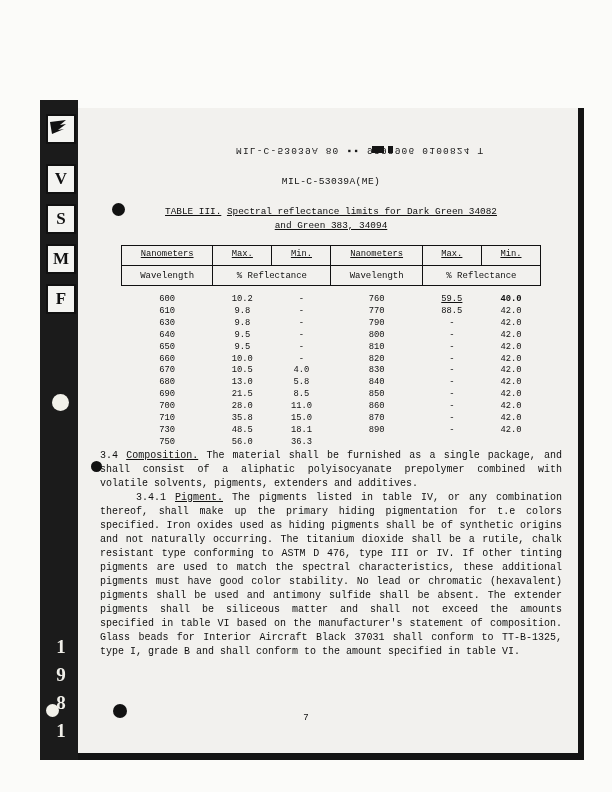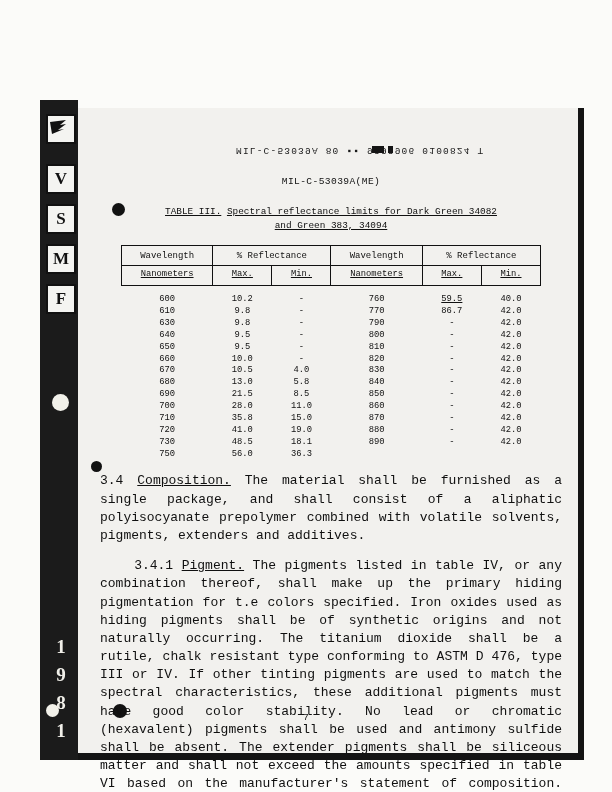--- a/index.html
+++ b/index.html
@@ -172,23 +172,22 @@
   td.cell {
     border: none !important;
     text-align: center;
     font-size: 8.8px;
     padding: 0.6px 0;
   }
   .vline-l { border-left: 1px solid #111 !important; }
   .vline-r { border-right: 1px solid #111 !important; }
 
   .para {
-    margin-top: 12px;
     text-align: justify;
-    font-size: 13px;
+    font-size: 10px;
     line-height: 1.4;
   }
   .para .lbl { text-decoration: underline; }
   .pagenum {
     position: absolute;
     left: 0; right: 0;
     top: 713px;
     text-align: center;
     font-family: "Liberation Mono", monospace;
     font-size: 9px;
@@ -241,50 +240,50 @@
     <div class="doc-title">MIL-C-53039A(ME)</div>
 
     <div class="table-caption">
       <span class="u">TABLE III.</span>
       <span class="u">Spectral reflectance limits for Dark Green 34082</span><br>
       <span class="u">and Green 383, 34094</span>
     </div>
 
     <table class="spectral">
       <thead>
-        <tr>
-          <th class="grp-head" colspan="1">Wavelength</th>
-          <th class="grp-head" colspan="2">% Reflectance</th>
-          <th class="grp-head" colspan="1">Wavelength</th>
-          <th class="grp-head" colspan="2">% Reflectance</th>
-        </tr>
         <tr>
           <th class="sub-head"><span>Nanometers</span></th>
           <th class="sub-head"><span>Max.</span></th>
           <th class="sub-head"><span>Min.</span></th>
           <th class="sub-head"><span>Nanometers</span></th>
           <th class="sub-head"><span>Max.</span></th>
           <th class="sub-head"><span>Min.</span></th>
         </tr>
+        <tr>
+          <th class="grp-head" colspan="1">Wavelength</th>
+          <th class="grp-head" colspan="2">% Reflectance</th>
+          <th class="grp-head" colspan="1">Wavelength</th>
+          <th class="grp-head" colspan="2">% Reflectance</th>
+        </tr>
       </thead>
       <tbody id="tbody">
           <tr>
             <td class="cell vline-l" style="padding-top:8px;">600</td>
             <td class="cell" style="padding-top:8px;">10.2</td>
             <td class="cell vline-r" style="padding-top:8px;">-</td>
             <td class="cell" style="padding-top:8px;">760</td>
             <td class="cell" style="padding-top:8px;text-decoration:underline;">59.5</td>
-            <td class="cell vline-r" style="padding-top:8px;">40.0</td>
+            <td class="cell vline-r" style="padding-top:8px;font-weight:bold;">40.0</td>
           </tr>
           <tr>
             <td class="cell vline-l">610</td>
             <td class="cell">9.8</td>
             <td class="cell vline-r">-</td>
             <td class="cell">770</td>
-            <td class="cell">86.7</td>
+            <td class="cell">88.5</td>
             <td class="cell vline-r">42.0</td>
           </tr>
           <tr>
             <td class="cell vline-l">630</td>
             <td class="cell">9.8</td>
             <td class="cell vline-r">-</td>
             <td class="cell">790</td>
             <td class="cell">-</td>
             <td class="cell vline-r">42.0</td>
           </tr>
@@ -342,28 +341,20 @@
             <td class="cell vline-r">11.0</td>
             <td class="cell">860</td>
             <td class="cell">-</td>
             <td class="cell vline-r">42.0</td>
           </tr>
           <tr>
             <td class="cell vline-l">710</td>
             <td class="cell">35.8</td>
             <td class="cell vline-r">15.0</td>
             <td class="cell">870</td>
-            <td class="cell">-</td>
-            <td class="cell vline-r">42.0</td>
-          </tr>
-          <tr>
-            <td class="cell vline-l">720</td>
-            <td class="cell">41.0</td>
-            <td class="cell vline-r">19.0</td>
-            <td class="cell">880</td>
             <td class="cell">-</td>
             <td class="cell vline-r">42.0</td>
           </tr>
           <tr>
             <td class="cell vline-l">730</td>
             <td class="cell">48.5</td>
             <td class="cell vline-r">18.1</td>
             <td class="cell">890</td>
             <td class="cell">-</td>
             <td class="cell vline-r">42.0</td>

